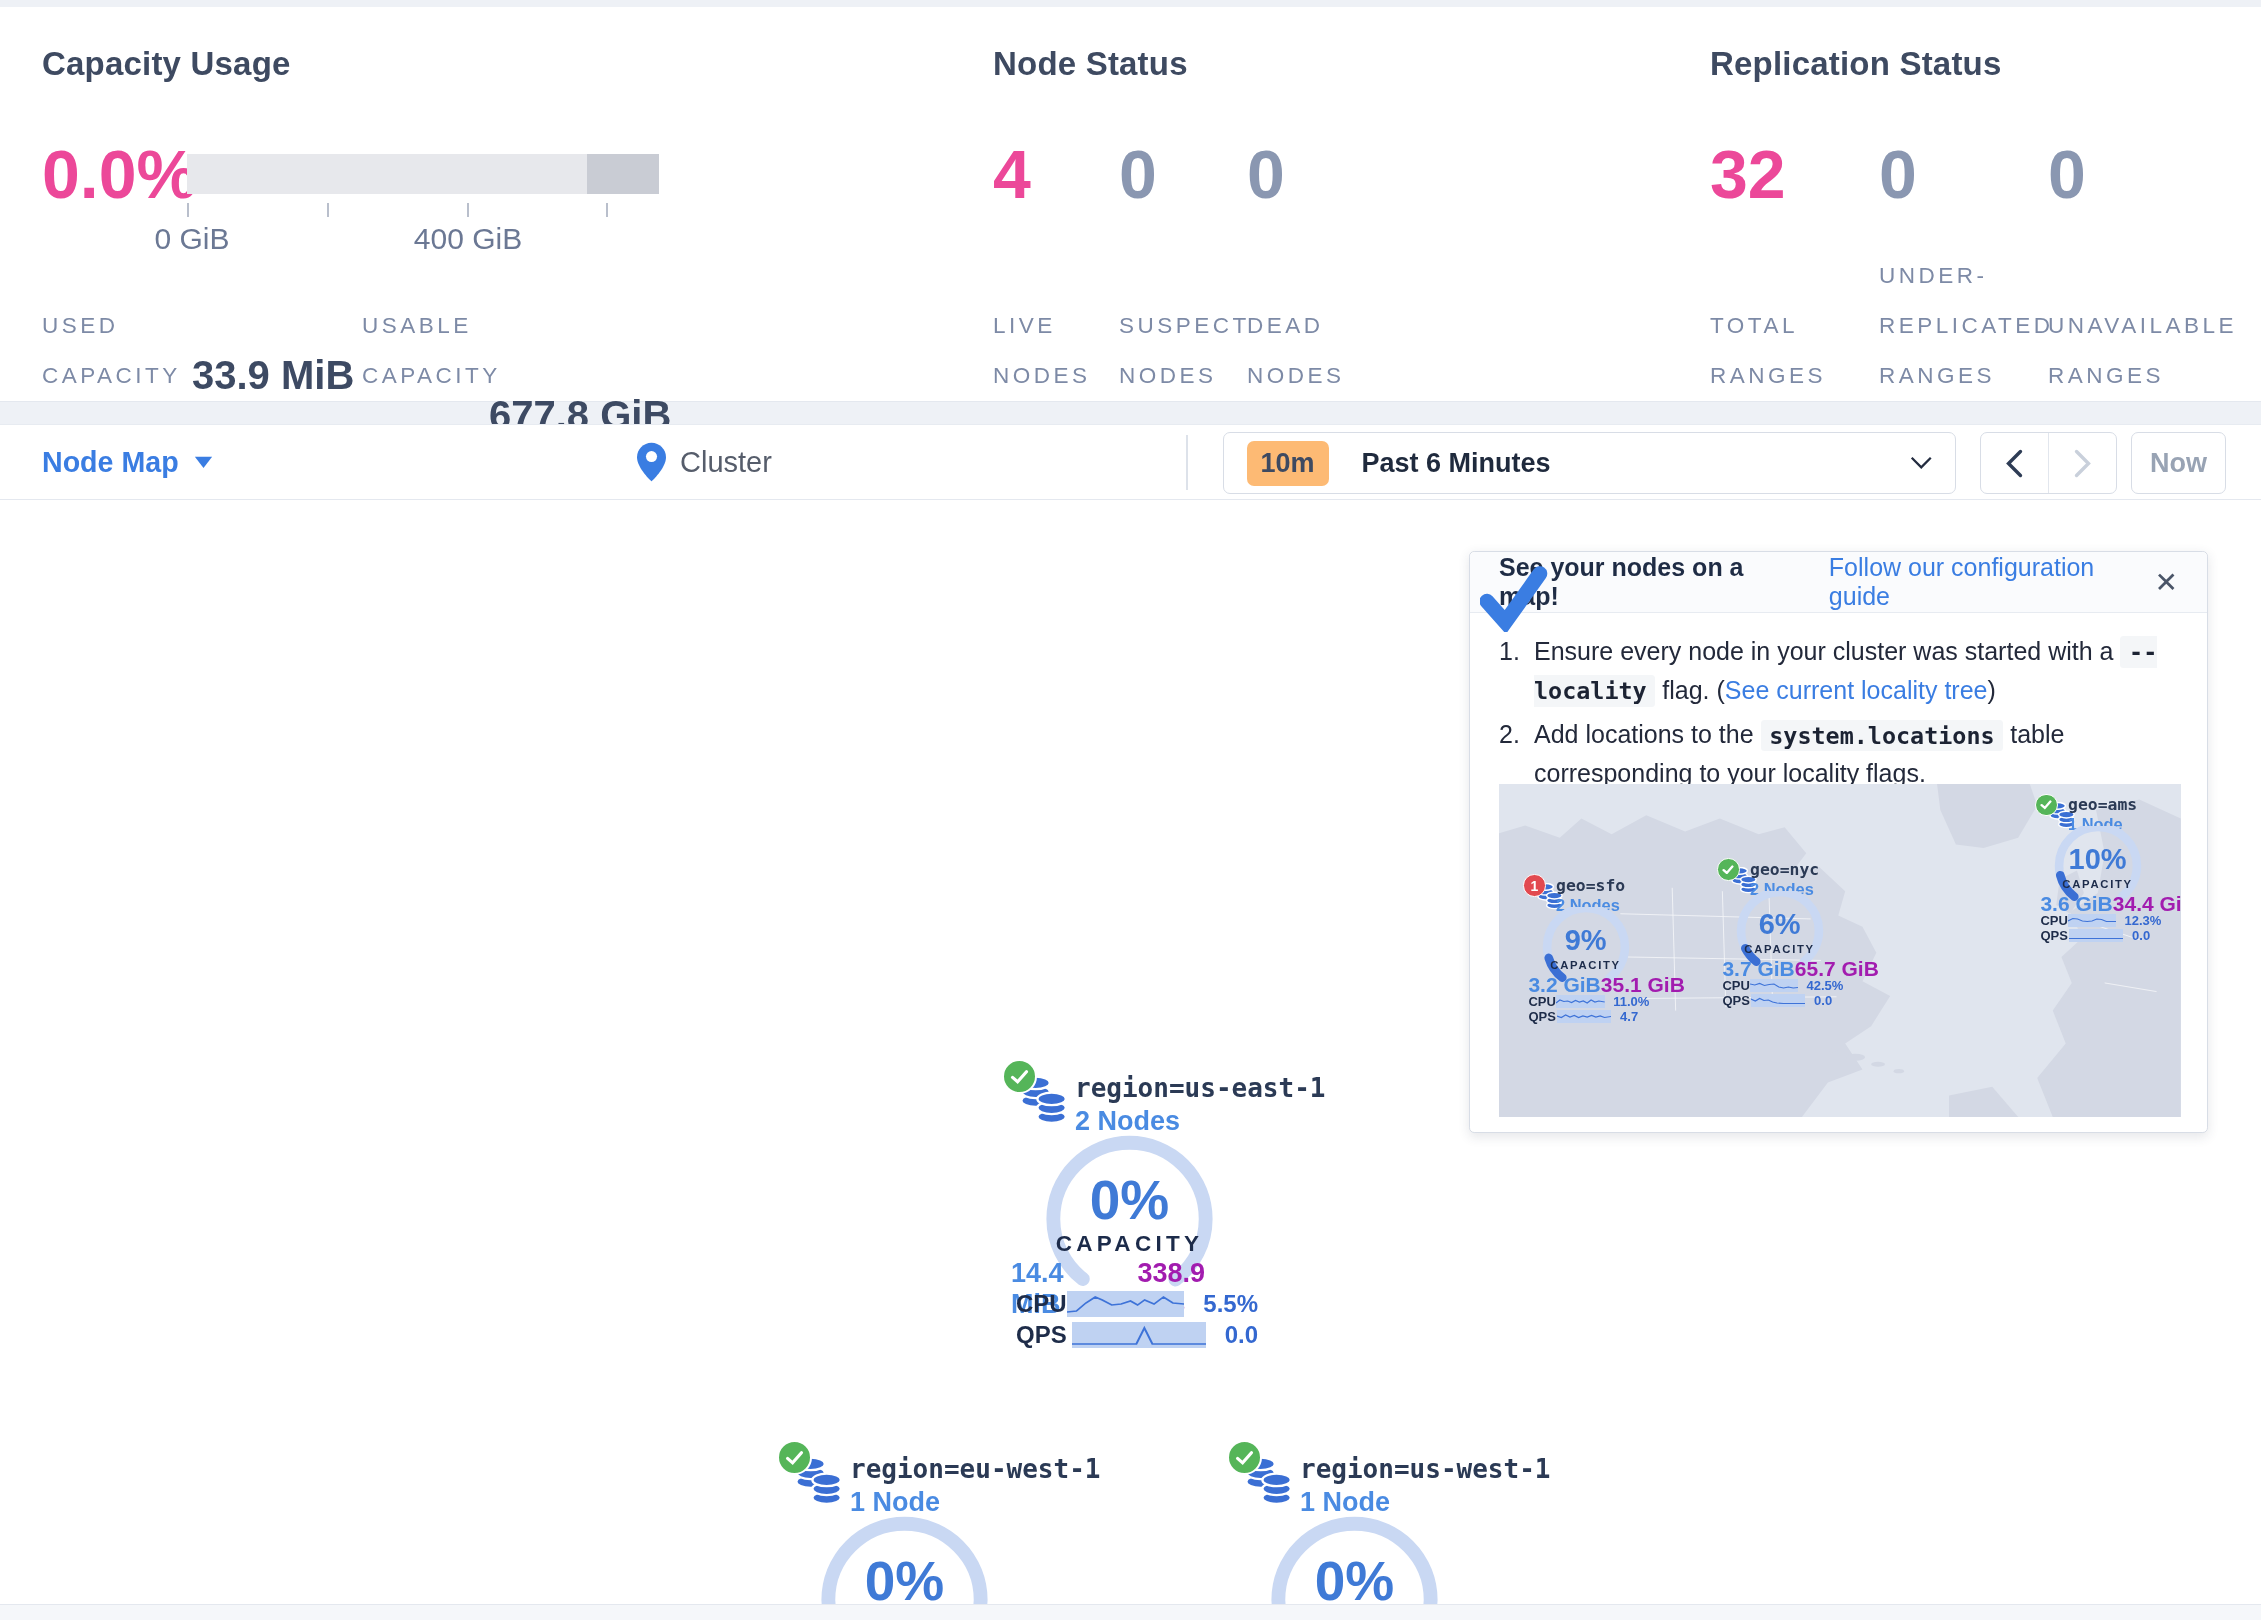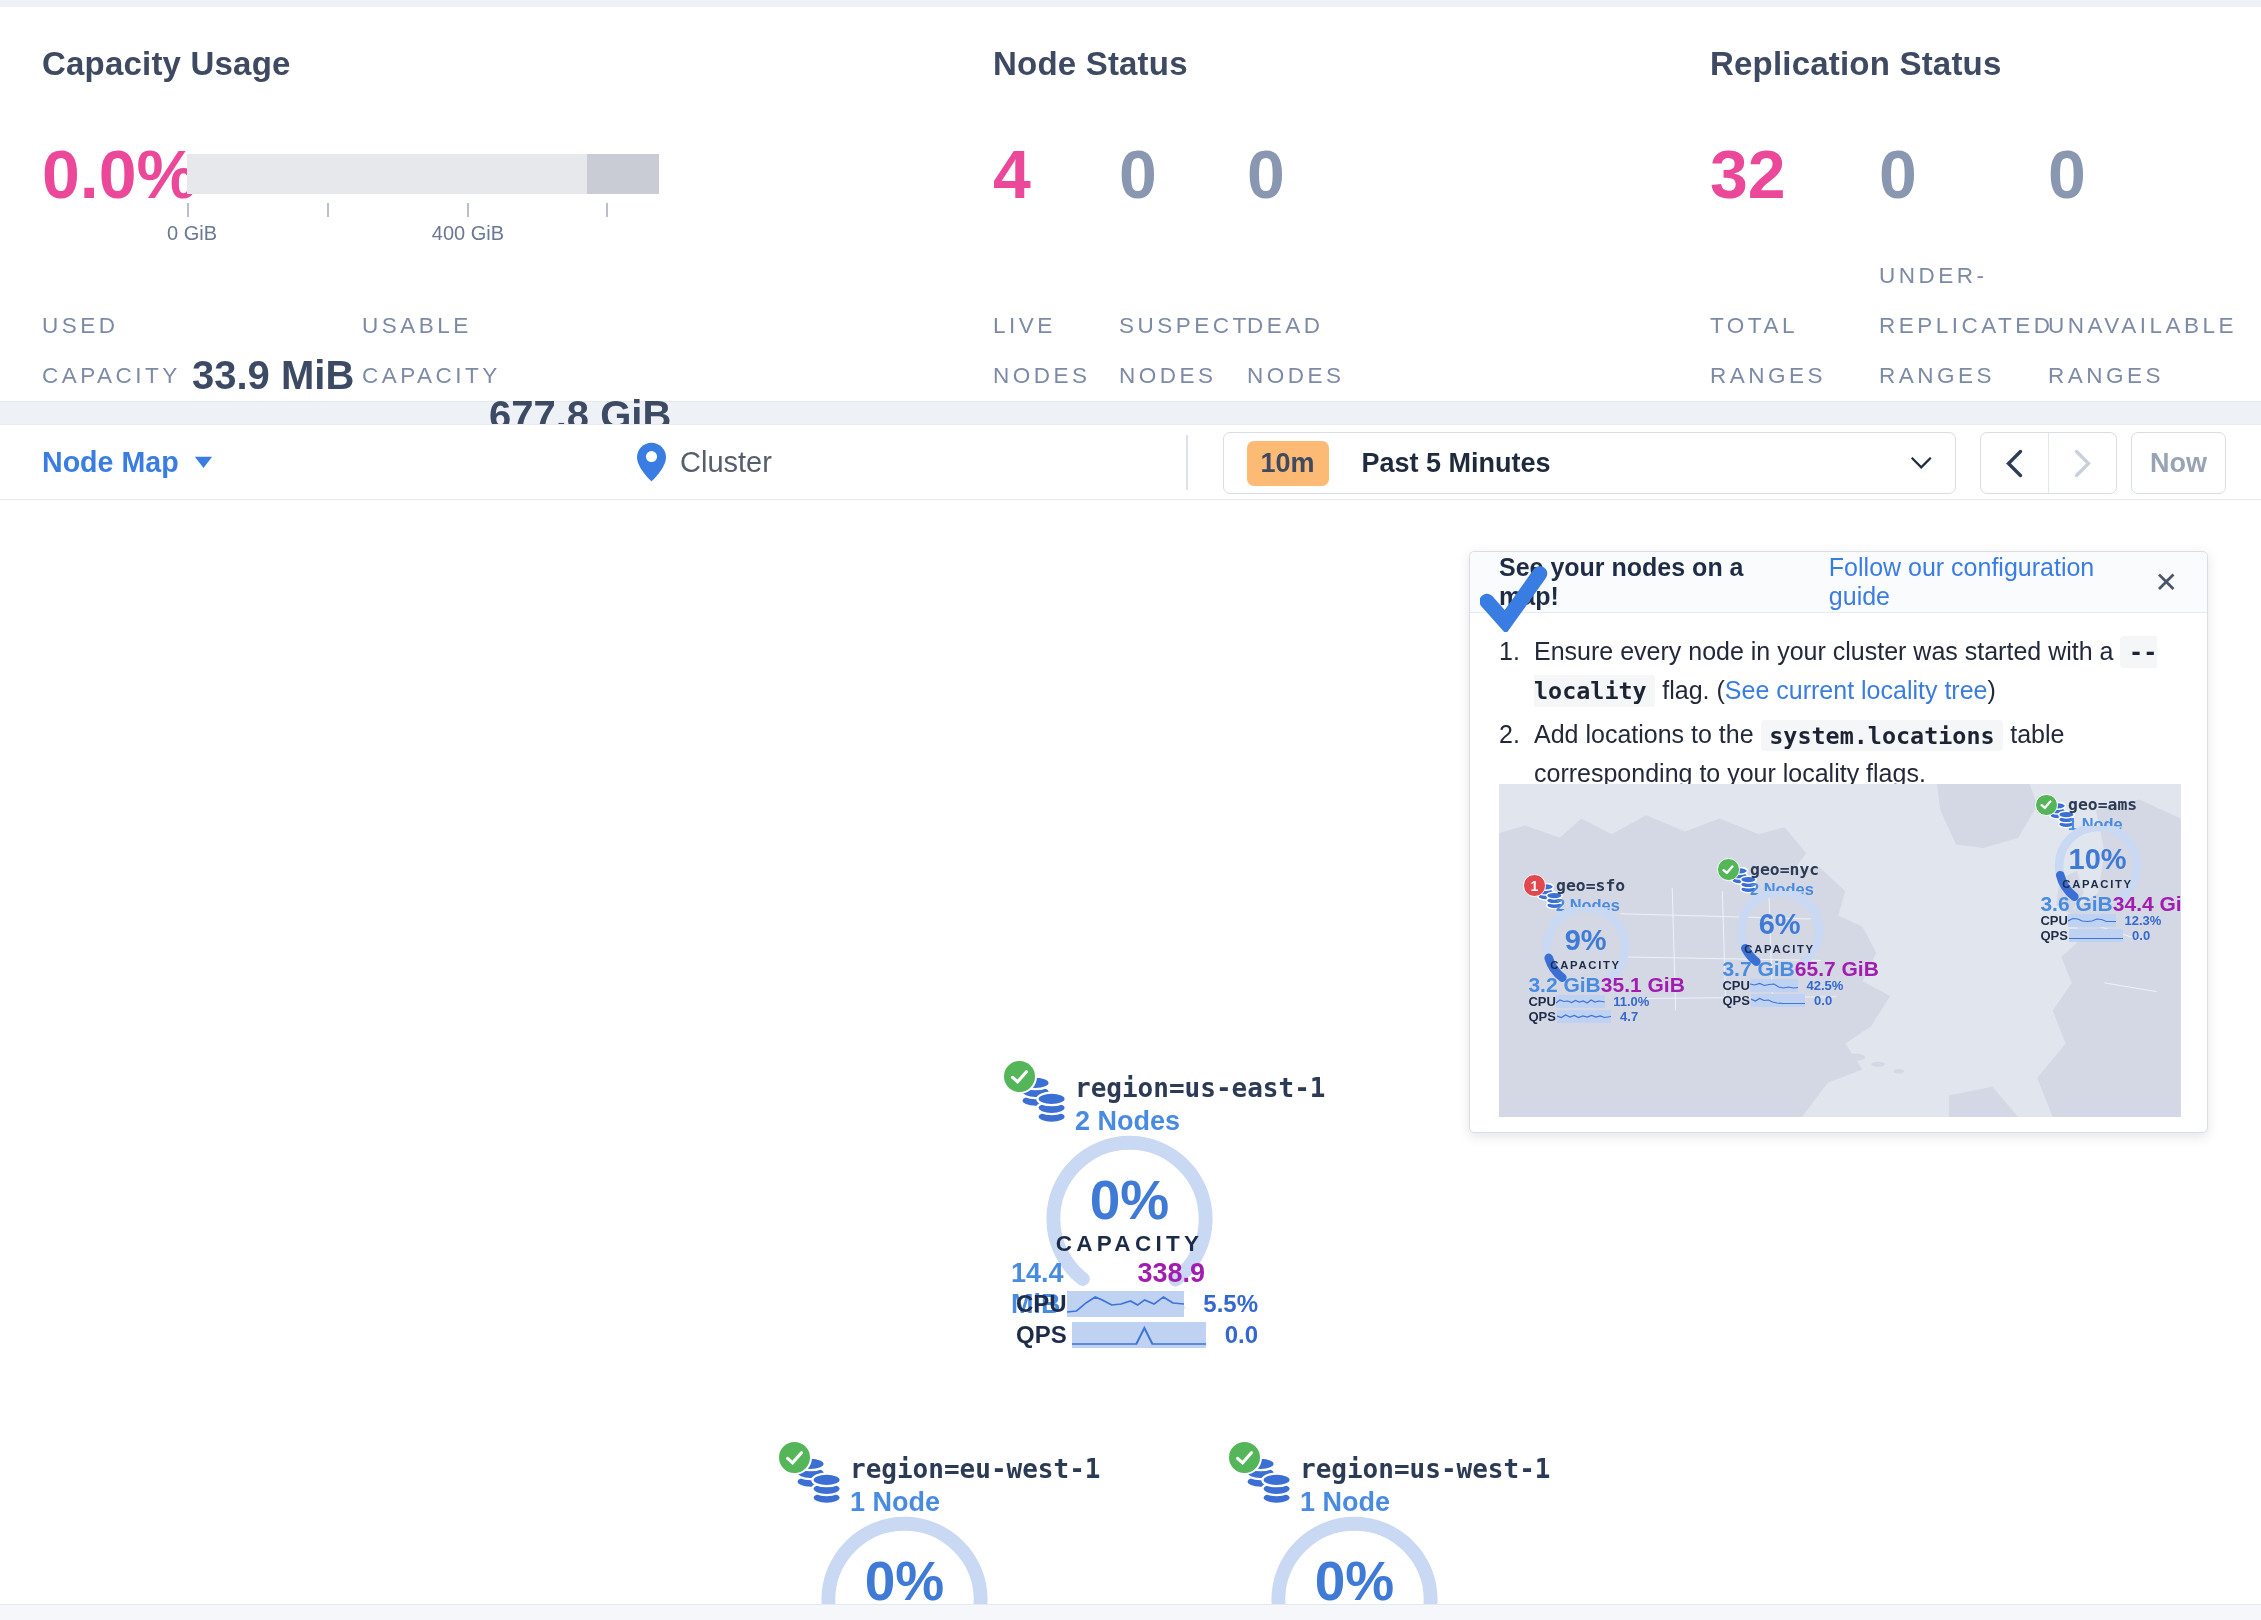--- a/index.html
+++ b/index.html
@@ -17,21 +17,21 @@
   .summary-band { position:absolute; left:0; top:7px; width:2261px; height:395px; background:#fff; border-bottom:0.9px solid #e4e8ef; }
   .panel-title { font-size:33px; font-weight:bold; color:#3e4a61; letter-spacing:0.2px; }
   .big-num { font-size:68px; font-weight:bold; color:#ec4899; }
   .big-num.dim { color:#8a97b1; font-weight:600; }
   .stat-label { font-size:22.5px; letter-spacing:3.5px; color:#7d8aa6; white-space:pre-line; line-height:50px; }
   .stat-value { font-size:40px; font-weight:bold; color:#3d4a63; }
 
   .cap-bar { position:absolute; left:187px; top:147px; width:472px; height:40px; background:#e7e8ec; }
   .cap-bar-dark { position:absolute; right:0; top:0; width:72px; height:40px; background:#c9ccd4; }
   .cap-tick { position:absolute; top:196px; width:1.7px; height:14px; background:#b9bfcc; }
-  .cap-tick-label { position:absolute; top:215px; font-size:20px; color:#6b7894; transform:translateX(-50%); white-space:nowrap; }
+  .cap-tick-label { position:absolute; top:215px; font-size:30px; color:#6b7894; transform:translateX(-50%); white-space:nowrap; }
 
   
   .toolbar { position:absolute; left:0; top:424px; width:2261px; height:76px; background:#fff; border-top:0.9px solid #e7ebf1; border-bottom:0.9px solid #e4e8ef; }
   .viewbtn { position:absolute; left:42px; top:0; height:100%; display:flex; align-items:center; gap:15.6px; cursor:pointer; }
   .viewbtn span { font-size:28.6px; color:#3a7de2; font-weight:600; }
   .crumb { position:absolute; left:637px; top:0; height:100%; display:flex; align-items:center; gap:14px; }
   .crumb span { font-size:29px; color:#565d6b; }
   .tb-divider { position:absolute; left:1186px; top:10.4px; width:1.7px; height:55px; background:#dde2ea; }
   .time-dd { position:absolute; left:1223px; top:7px; width:733px; height:62px; border:1.7px solid #d8dde6; border-radius:7px; background:#fff; display:flex; align-items:center; padding:0 22.5px; cursor:pointer; }
   .time-badge { background:#fdba74; border-radius:7px; padding:7px 14px; font-size:27px; font-weight:bold; color:#3e4a61; }
@@ -158,21 +158,21 @@
   <div class="crumb">
     <svg width="29" height="40" viewBox="0 0 24 32">
       <path d="M12,0 C5.4,0 0,5.4 0,12 C0,21 12,32 12,32 C12,32 24,21 24,12 C24,5.4 18.6,0 12,0 Z" fill="#3a7de2"></path>
       <circle cx="12" cy="11.5" r="4.6" fill="#fff"></circle>
     </svg>
     <span>Cluster</span>
   </div>
   <div class="tb-divider"></div>
   <div class="time-dd">
     <span class="time-badge">10m</span>
-    <span class="time-label">Past 5 Minutes</span>
+    <span class="time-label">Past 6 Minutes</span>
     <svg class="time-chevron" width="22.5" height="14" viewBox="0 0 26 16">
         <polyline points="2,2 13,13 24,2" fill="none" stroke="#222b3f" stroke-width="2.6"></polyline>
       </svg>
   </div>
   <div class="arrow-group">
     <div class="arrow-cell">
       <svg width="19" height="29" viewBox="0 0 22 34">
           <polyline points="18,3 4,17 18,31" fill="none" stroke="#2e3c55" stroke-width="4" stroke-linecap="round"></polyline>
         </svg>
     </div>

